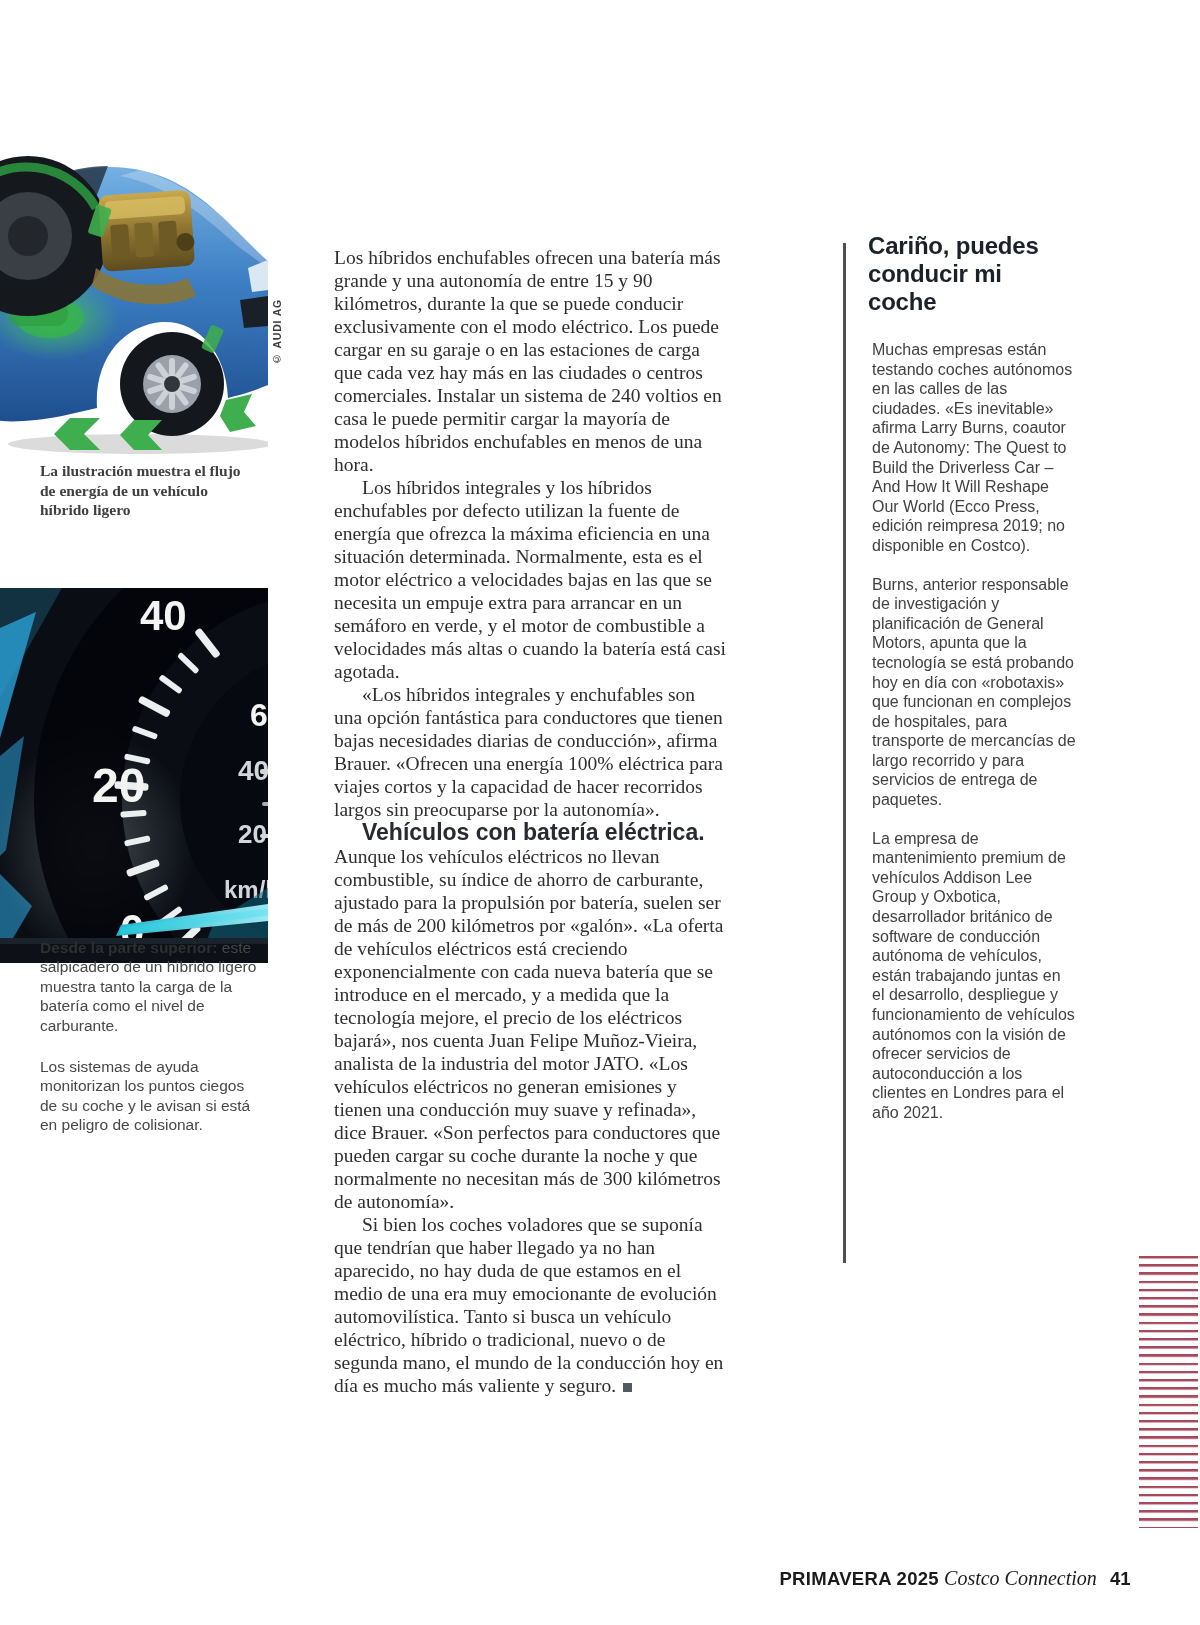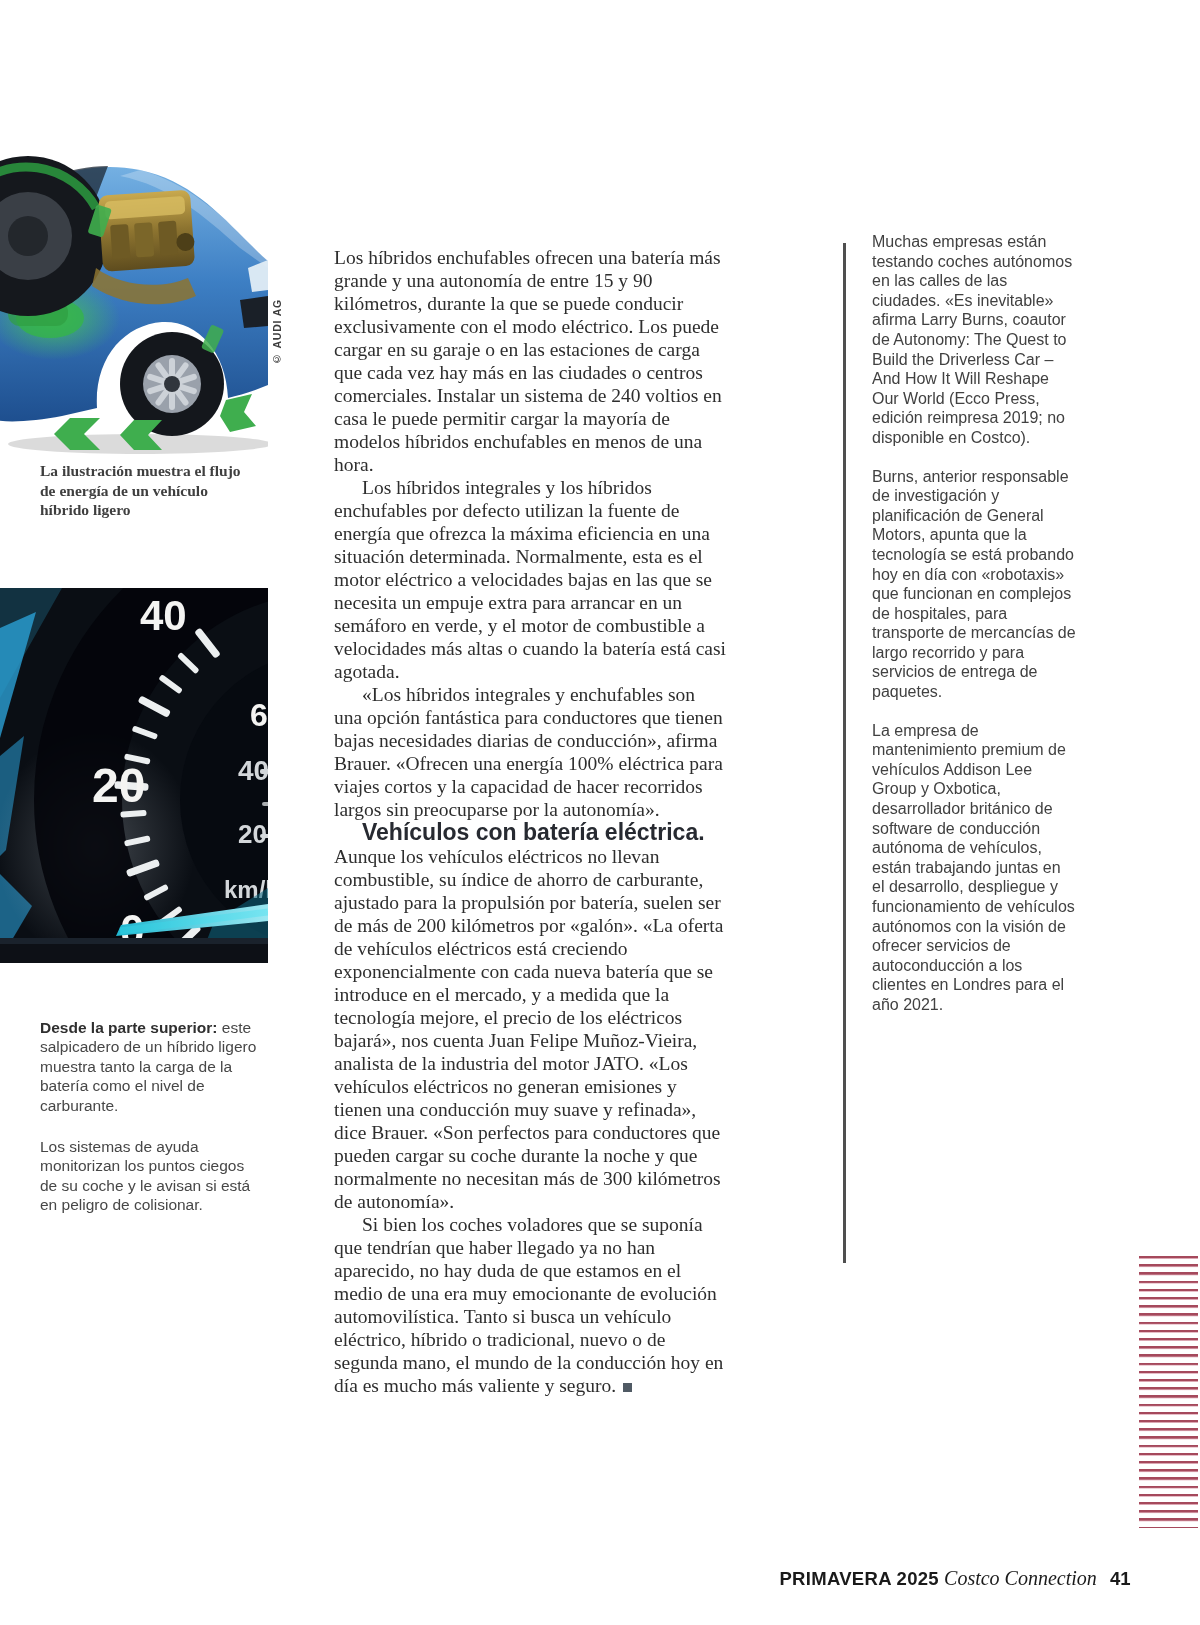--- a/index.html
+++ b/index.html
@@ -6,21 +6,21 @@
   .page{position:relative;width:1200px;height:1625px;background:#ffffff;overflow:hidden;
         font-family:"Liberation Sans",sans-serif;}
 
   
   .car-figure{position:absolute;left:0;top:150px;width:268px;height:306px;}
   .photo-credit{position:absolute;left:271px;top:299px;writing-mode:vertical-rl;transform:rotate(180deg);
         font-size:10.5px;font-weight:bold;letter-spacing:.8px;color:#3c3c3c;}
   .car-caption{position:absolute;left:40px;top:461px;width:216px;
         font-size:15.5px;line-height:19.5px;font-weight:bold;color:#3f3f3f;font-family:Liberation Serif, serif;}
   .dash-figure{position:absolute;left:0;top:588px;width:214px;height:375px;}
-  .left-captions{position:absolute;left:40px;top:1018px;width:220px;
+  .left-captions{position:absolute;left:40px;top:938px;width:220px;
         font-size:15.5px;line-height:19.4px;color:#474747;}
   .left-captions p{margin:0 0 22px 0;}
   .left-captions .lead{font-weight:bold;color:#2f2f2f;}
 
   
   .article{position:absolute;left:334px;top:246px;width:394px;
         font-family:"Liberation Serif",serif;font-size:19.5px;line-height:23px;color:#2e2e2e;}
   .article p{margin:0;text-indent:28px;}
   .article p.first{text-indent:0;}
   .article .subhead{font-family:"Liberation Sans",sans-serif;font-weight:bold;
@@ -202,20 +202,21 @@
     <p class="first">Los híbridos enchufables ofrecen una batería más grande y una autonomía de entre 15 y 90 kilómetros, durante la que se puede conducir exclusivamente con el modo eléctrico. Los puede cargar en su garaje o en las estaciones de carga que cada vez hay más en las ciudades o centros comerciales. Instalar un sistema de 240 voltios en casa le puede permitir cargar la mayoría de modelos híbridos enchufables en menos de una hora.</p>
     <p>Los híbridos integrales y los híbridos enchufables por defecto utilizan la fuente de energía que ofrezca la máxima eficiencia en una situación determinada. Normalmente, esta es el motor eléctrico a velocidades bajas en las que se necesita un empuje extra para arrancar en un semáforo en verde, y el motor de combustible a velocidades más altas o cuando la batería está casi agotada.</p>
     <p>«Los híbridos integrales y enchufables son una opción fantástica para conductores que tienen bajas necesidades diarias de conducción», afirma Brauer. «Ofrecen una energía 100% eléctrica para viajes cortos y la capacidad de hacer recorridos largos sin preocuparse por la autonomía».</p>
     <p><span class="subhead">Vehículos con batería eléctrica.</span></p>
     <p class="first">Aunque los vehículos eléctricos no llevan combustible, su índice de ahorro de carburante, ajustado para la propulsión por batería, suelen ser de más de 200 kilómetros por «galón». «La oferta de vehículos eléctricos está creciendo exponencialmente con cada nueva batería que se introduce en el mercado, y a medida que la tecnología mejore, el precio de los eléctricos bajará», nos cuenta Juan Felipe Muñoz-Vieira, analista de la industria del motor JATO. «Los vehículos eléctricos no generan emisiones y tienen una conducción muy suave y refinada», dice Brauer. «Son perfectos para conductores que pueden cargar su coche durante la noche y que normalmente no necesitan más de 300 kilómetros de autonomía».</p>
     <p><span>Si bien los coches voladores que se suponía que tendrían que haber llegado ya no han aparecido, no hay duda de que estamos en el medio de una era muy emocionante de evolución automovilística. Tanto si busca un vehículo eléctrico, híbrido o tradicional, nuevo o de segunda mano, el mundo de la conducción hoy en día es mucho más valiente y seguro.</span><span class="end-mark"></span></p>
   </div>
 
   <div class="sidebar-rule"></div>
   <div class="sidebar">
+    <h2 class="sidebar-title">Cariño, puedes conducir mi coche</h2>
     <p>Muchas empresas están testando coches autónomos en las calles de las ciudades. «Es inevitable» afirma Larry Burns, coautor de Autonomy: The Quest to Build the Driverless Car – And How It Will Reshape Our World (Ecco Press, edición reimpresa 2019; no disponible en Costco).</p>
     <p>Burns, anterior responsable de investigación y planificación de General Motors, apunta que la tecnología se está probando hoy en día con «robotaxis» que funcionan en complejos de hospitales, para transporte de mercancías de largo recorrido y para servicios de entrega de paquetes.</p>
     <p>La empresa de mantenimiento premium de vehículos Addison Lee Group y Oxbotica, desarrollador británico de software de conducción autónoma de vehículos, están trabajando juntas en el desarrollo, despliegue y funcionamiento de vehículos autónomos con la visión de ofrecer servicios de autoconducción a los clientes en Londres para el año 2021.</p>
   </div>
 
   <div class="stripes"></div>
 
   <div class="footer">
     <span class="season">PRIMAVERA 2025</span>
     <span class="magazine">Costco Connection</span>

